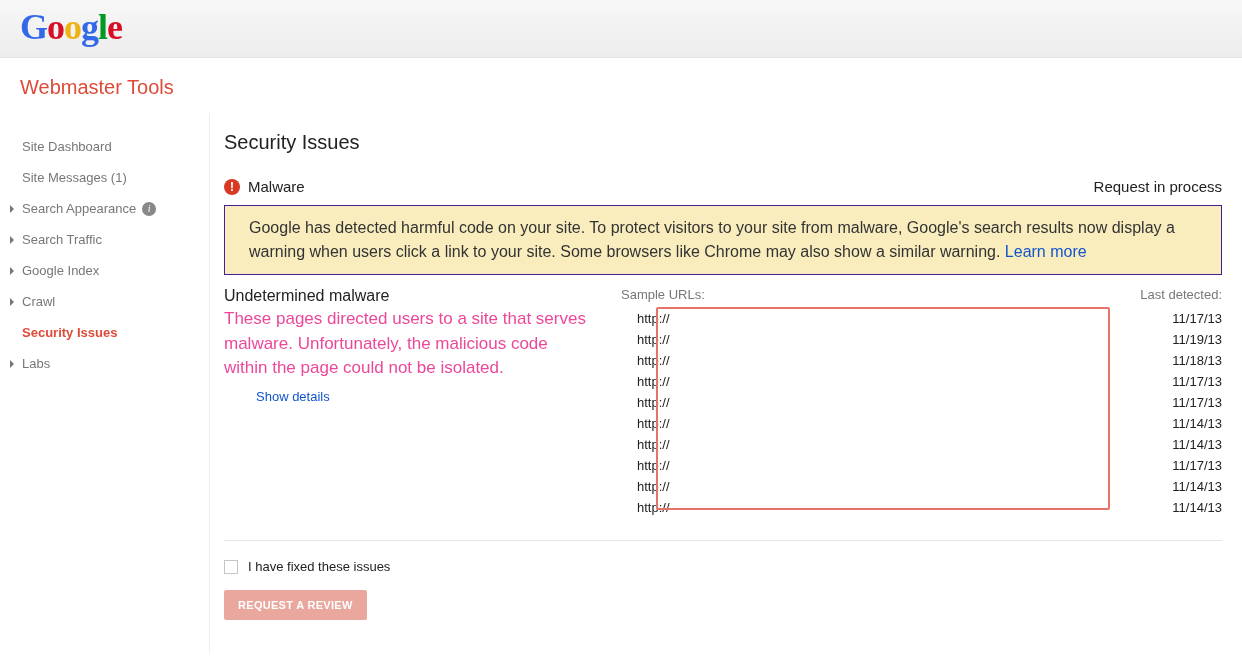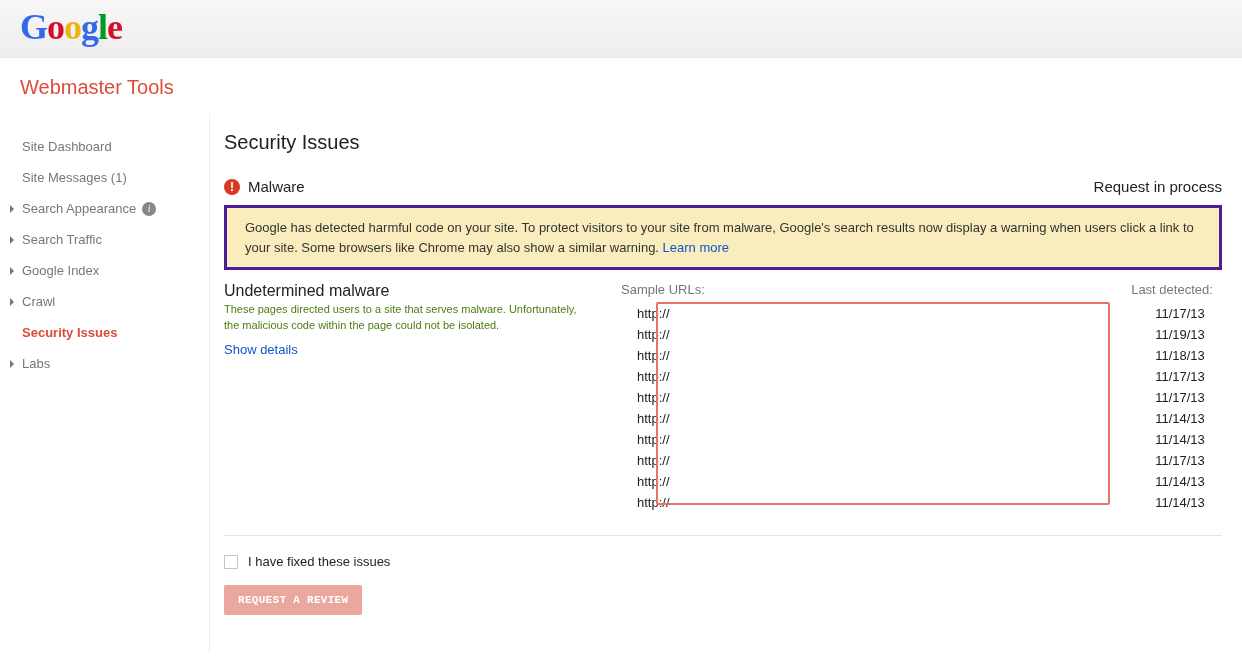--- a/index.html
+++ b/index.html
@@ -102,59 +102,59 @@
   .alert-icon {
     width: 16px; height: 16px; border-radius: 50%;
     background: #d73925; color: #fff;
     display: inline-flex; align-items: center; justify-content: center;
     font-weight: bold; font-size: 12px;
   }
   .issue-name { font-size: 15px; }
   .issue-status { font-size: 15px; }
   .notice-box {
     background: #f9edbe;
-    border: 3px solid #4c1d95;
-    padding: 10px 18px;
-    font-size: 13px;
+    border: 1px solid #4c1d95;
+    padding: 10px 24px;
+    font-size: 16px;
     line-height: 1.5;
     color: #333;
   }
   .notice-box a { color: #1155cc; text-decoration: none; }
   .detail-row {
     display: flex;
     margin-top: 12px;
     gap: 12px;
   }
   .detail-left {
     width: 385px;
     padding-right: 16px;
   }
   .detail-title { font-size: 16px; margin-bottom: 2px; }
-  .detail-desc { font-size: 11px; color: #4d7c0f; line-height: 1.45; }
-  .show-details { display: inline-block; margin-top: 8px; color: #1155cc; text-decoration: none; font-size: 13px; cursor:pointer;}
+  .detail-desc { font-size: 17px; color: #ec4899; line-height: 1.45; }
+  .show-details { display: inline-block; margin-top: 8px; color: #1155cc; text-decoration: none; font-size: 13px; cursor:pointer;margin-left:32px;}
   .detail-mid {
     flex: 1;
     position: relative;
   }
   .col-header {
     color: #777;
     font-weight: normal;
     font-size: 13px;
     margin-bottom: 6px;
   }
   .url-row {
     font-size: 13px;
     color: #222;
     line-height: 21px;
     height: 21px;
     margin-left: 16px;
   }
   .detail-right {
     width: 100px;
-    text-align: center;
+    text-align: right;
     margin-left: 10px;
   }
   .redbox {
     position: absolute;
     top: 20px;
     left: 35px;
     right: -10px;
     height: 203px;
     border: 2px solid #e57368;
     border-radius: 2px;
@@ -181,21 +181,20 @@
     background: #e9a79e;
     color: #fff;
     font-weight: bold;
     font-size: 11px;
     padding: 9px 14px;
     border: none;
     text-transform: uppercase;
     cursor: not-allowed;
     border-radius: 2px;
     letter-spacing: 0.3px;
-    font-family: Liberation Mono, monospace;
   }
 </style>
 </head>
 <body>
 
 <div class="top-header">
   <div class="google-logo">
     <span class="g1">G</span>
     <span class="o1">o</span>
     <span class="o2">o</span>

